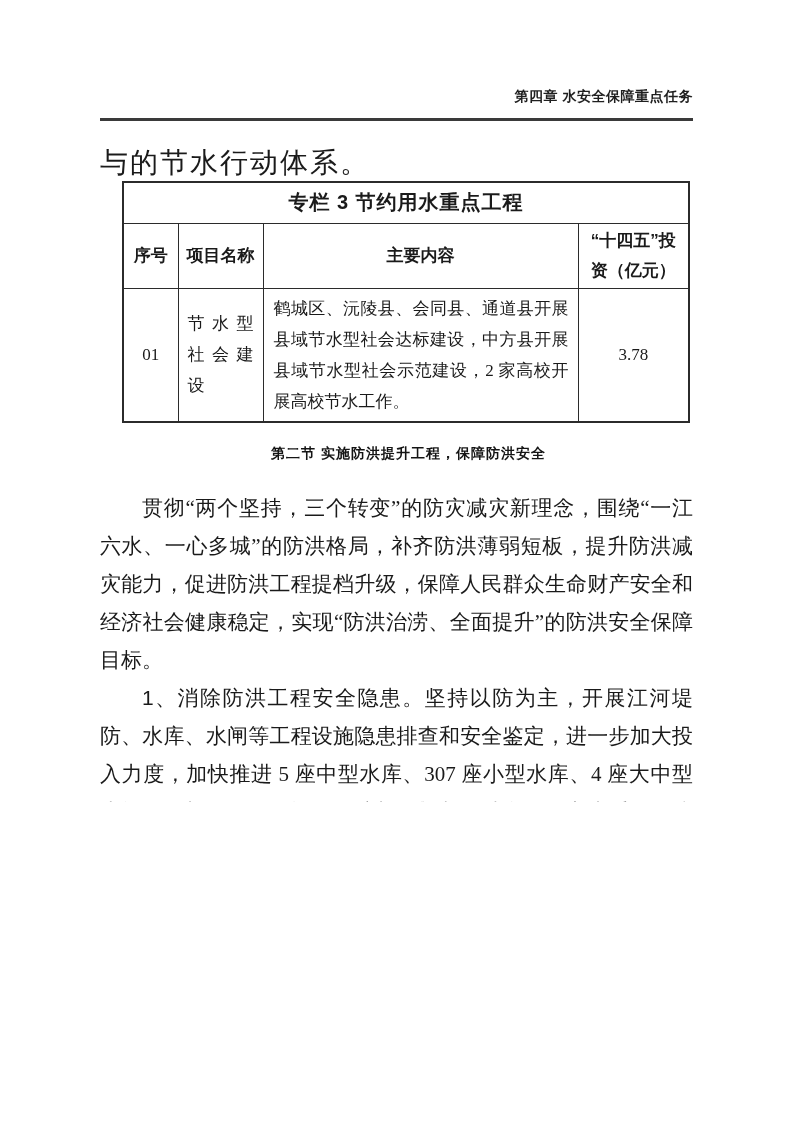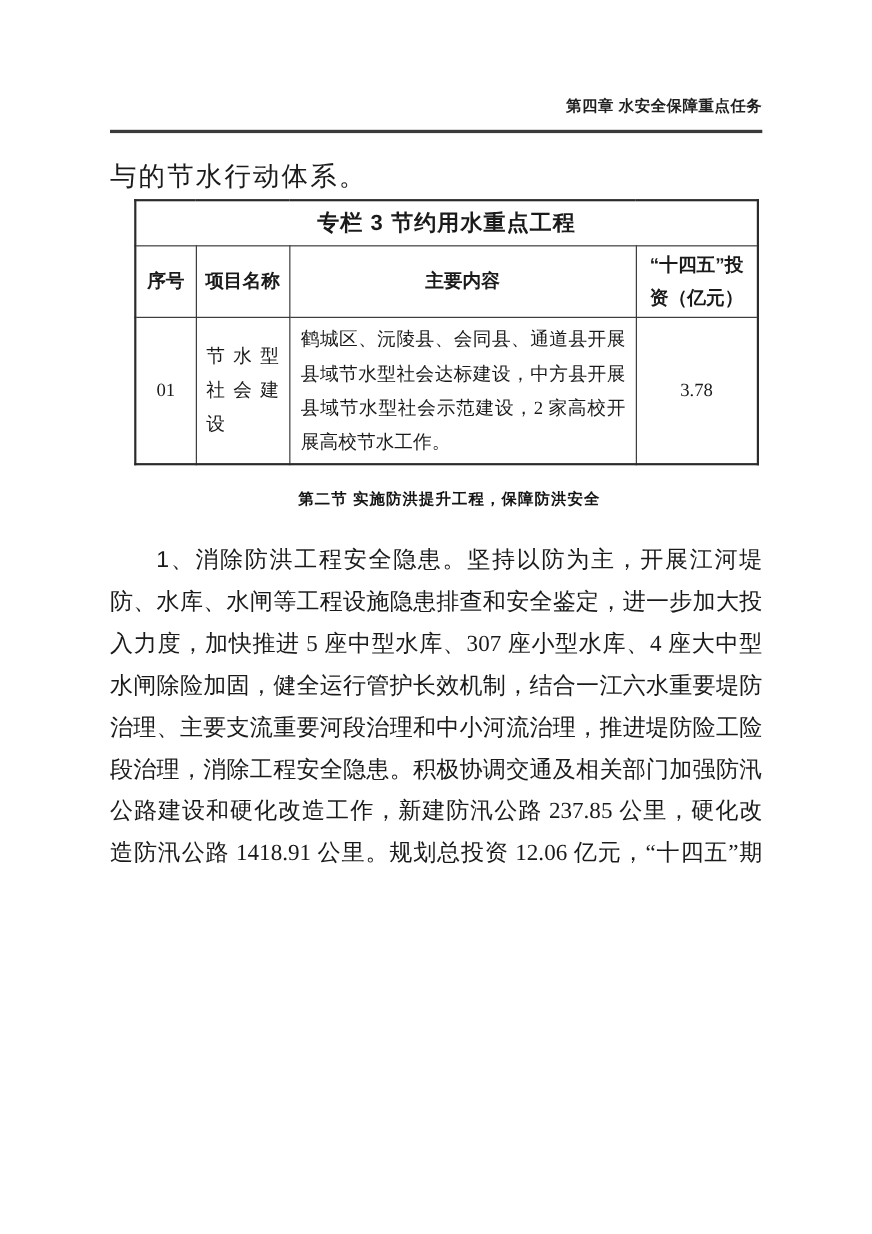--- a/index.html
+++ b/index.html
@@ -41,21 +41,21 @@
     border-top: 3px solid #3a3a3a;
   }
 
   
   .intro {
     position: absolute;
     top: 144px;
     left: 100px;
     width: 593px;
     margin: 0;
-    font-size: 24px;
+    font-size: 28px;
     letter-spacing: 2px;
   }
 
   
   .panel-table {
     position: absolute;
     top: 181px;
     left: 122px;
     width: 566px;
     border-collapse: collapse;
@@ -177,18 +177,19 @@
         <td class="cell-name">节水型社会建设</td>
         <td class="cell-content">鹤城区、沅陵县、会同县、通道县开展县域节水型社会达标建设，中方县开展县域节水型社会示范建设，2 家高校开展高校节水工作。</td>
         <td>3.78</td>
       </tr>
     </tbody>
   </table>
 
   <h2 class="section-heading">第二节 实施防洪提升工程，保障防洪安全</h2>
 
   <div class="body-text">
+    <p>贯彻“两个坚持，三个转变”的防灾减灾新理念，围绕“一江六水、一心多城”的防洪格局，补齐防洪薄弱短板，提升防洪减灾能力，促进防洪工程提档升级，保障人民群众生命财产安全和经济社会健康稳定，实现“防洪治涝、全面提升”的防洪安全保障目标。</p>
     <p><span class="lead">1、消除防洪工程安全隐患。</span><span>坚持以防为主，开展江河堤防、水库、水闸等工程设施隐患排查和安全鉴定，进一步加大投入力度，加快推进 5 座中型水库、307 座小型水库、4 座大中型水闸除险加固，健全运行管护长效机制，结合一江六水重要堤防治理、主要支流重要河段治理和中小河流治理，推进堤防险工险段治理，消除工程安全隐患。积极协调交通及相关部门加强防汛公路建设和硬化改造工作，新建防汛公路 237.85 公里，硬化改造防汛公路 1418.91 公里。规划总投资 12.06 亿元，“十四五”期间</span></p>
   </div>
 
   <div class="page-number">30</div>
 
 </div>
 
 </body></html>

